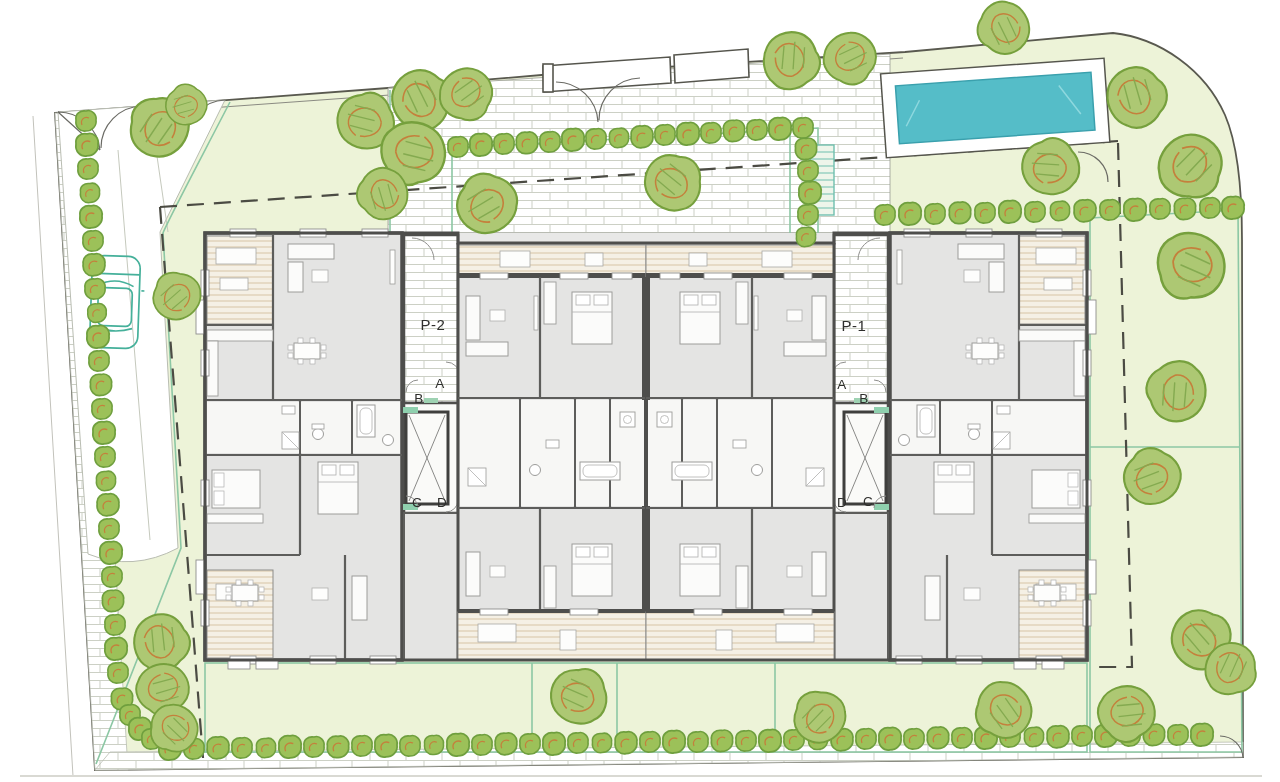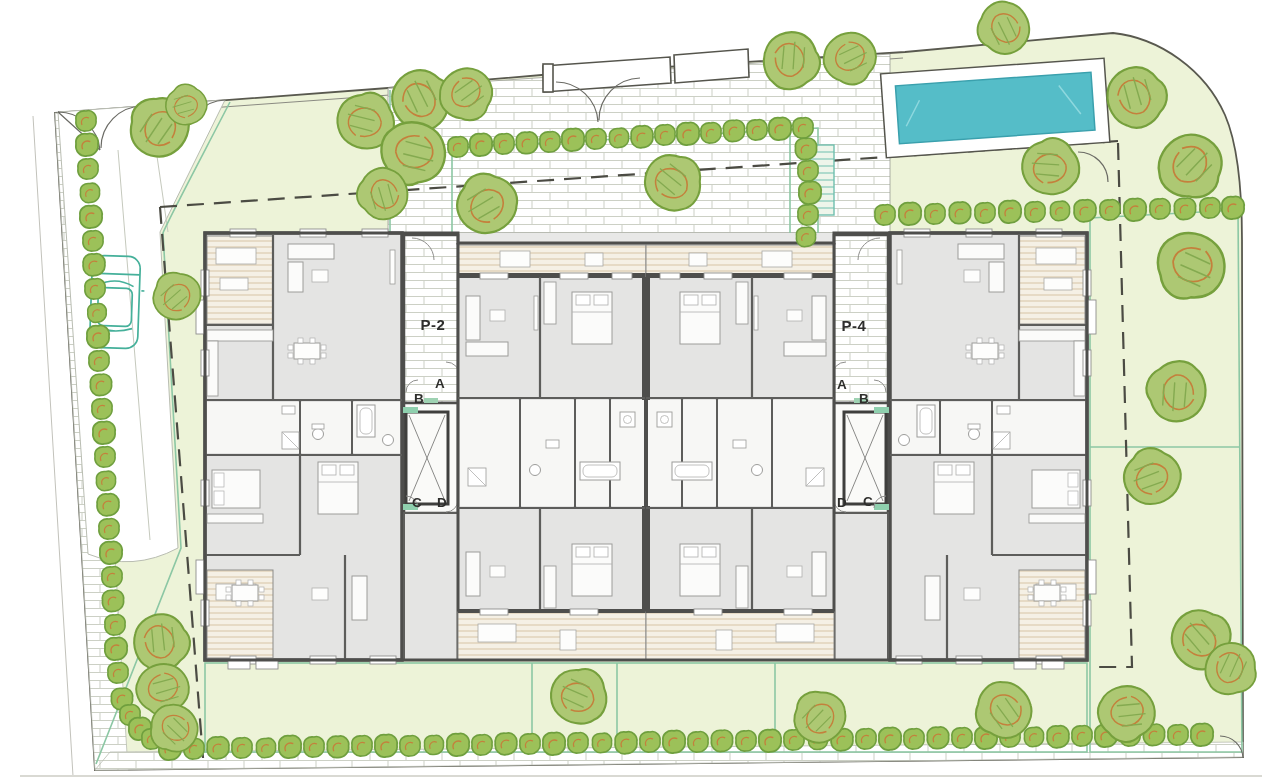--- a/index.html
+++ b/index.html
@@ -1,19 +1,19 @@
 <!DOCTYPE html>
 <html><head>
 <meta charset="utf-8">
 <style>
   html,body{margin:0;padding:0;background:#fff;}
   #stage{position:relative;width:1280px;height:782px;background:#ffffff;overflow:hidden;
          font-family:"Liberation Sans",sans-serif;}
   #stage svg{position:absolute;left:0;top:0;}
-  .lbl{position:absolute;transform:translate(-50%,-50%);font-weight:bold;color:#2e2e2c;
+  .lbl{position:absolute;transform:translate(-50%,-50%);font-weight:normal;color:#2e2e2c;
        font-size:13.5px;letter-spacing:.5px;white-space:nowrap;}
   .lbl.core{font-size:15px;}
 </style>
 </head>
 <body>
 
 <div id="stage">
 <svg width="1280" height="782" viewBox="0 0 1280 782">
 <defs>
   <pattern id="brick" width="36" height="16" patternUnits="userSpaceOnUse">
@@ -389,21 +389,21 @@
   <use href="#tree" transform="translate(820,718) scale(0.87) rotate(10)"></use>
   <use href="#tree" transform="translate(578,697) scale(0.94) rotate(80)"></use>
   <use href="#tree" transform="translate(160,642) scale(0.94) rotate(140)"></use>
   <use href="#tree" transform="translate(163,688) scale(0.87) rotate(220)"></use>
   <use href="#tree" transform="translate(175,728) scale(0.8) rotate(280)"></use>
 </g>
 </svg>
 
 <div>
   <div class="lbl core" style="left:433px;top:324px">P-2</div>
-  <div class="lbl core" style="left:854px;top:325px">P-4</div>
+  <div class="lbl core" style="left:854px;top:325px">P-1</div>
   <div class="lbl" style="left:440px;top:383px">A</div>
   <div class="lbl" style="left:419px;top:398px">B</div>
   <div class="lbl" style="left:417px;top:502px">C</div>
   <div class="lbl" style="left:442px;top:502px">D</div>
   <div class="lbl" style="left:842px;top:384px">A</div>
   <div class="lbl" style="left:864px;top:398px">B</div>
   <div class="lbl" style="left:842px;top:502px">D</div>
   <div class="lbl" style="left:868px;top:501px">C</div>
 </div>
 </div>

